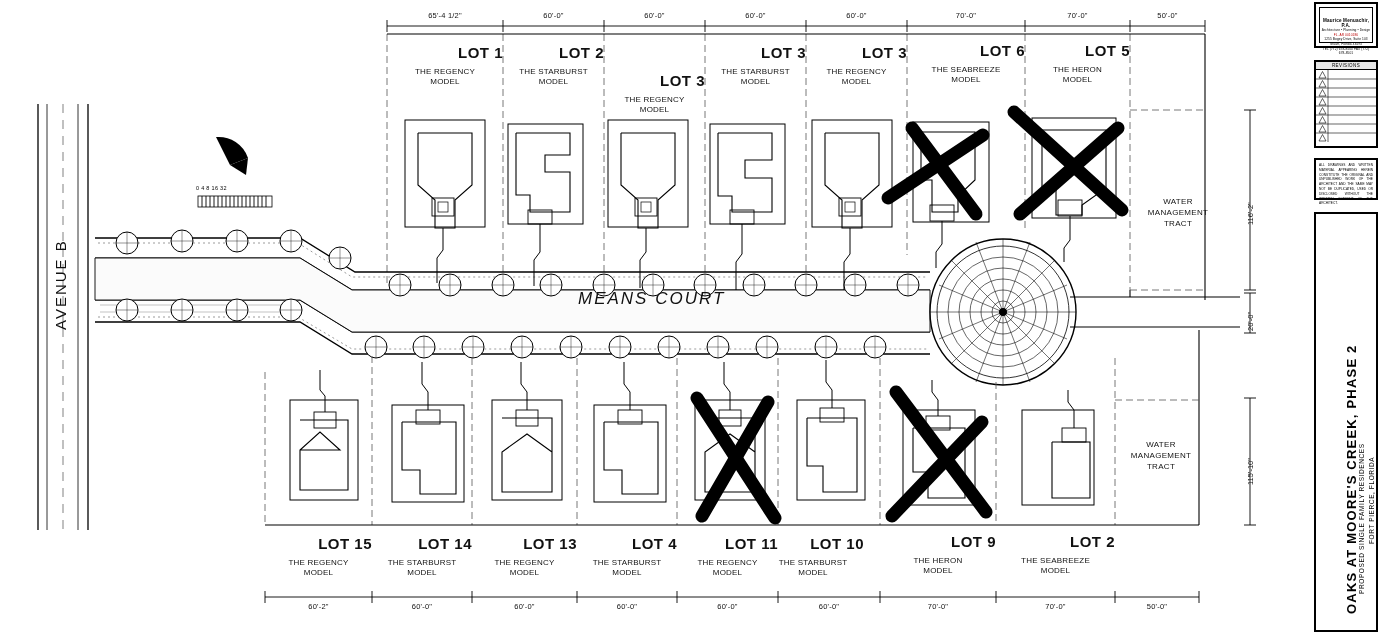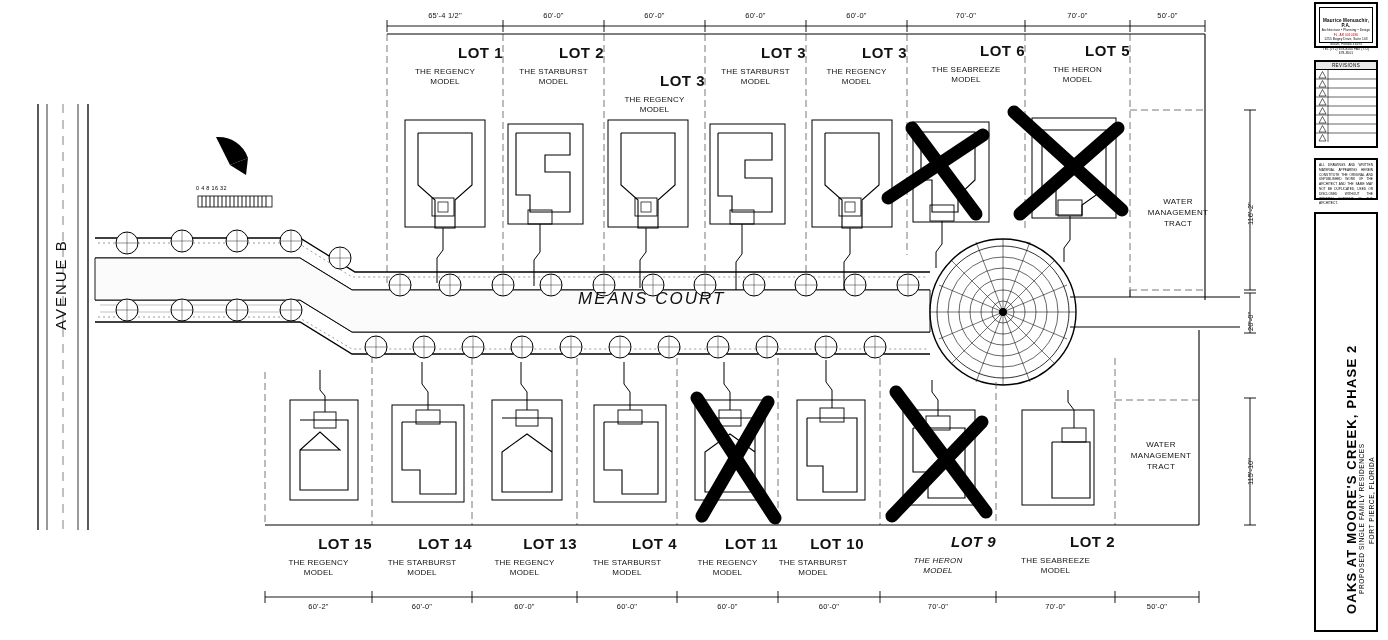--- a/index.html
+++ b/index.html
@@ -602,21 +602,21 @@
     <div class="abs" style="left:677px;top:536px;width:101px;">
       <div class="lot-title">LOT 11</div>
       <div class="lot-model" style="margin-top:5px;">THE REGENCY</div>
       <div class="lot-model">MODEL</div>
     </div>
     <div class="abs" style="left:762px;top:536px;width:102px;">
       <div class="lot-title">LOT 10</div>
       <div class="lot-model" style="margin-top:5px;">THE STARBURST</div>
       <div class="lot-model">MODEL</div>
     </div>
-    <div class="abs" style="left:880px;top:534px;width:116px;font-style:italic;">
+    <div class="abs" style="left:880px;top:534px;width:116px;">
       <div class="lot-title">LOT 9</div>
       <div class="lot-model" style="margin-top:5px;">THE HERON</div>
       <div class="lot-model">MODEL</div>
     </div>
     <div class="abs" style="left:996px;top:534px;width:119px;">
       <div class="lot-title">LOT 2</div>
       <div class="lot-model" style="margin-top:5px;">THE SEABREEZE</div>
       <div class="lot-model">MODEL</div>
     </div>
 

